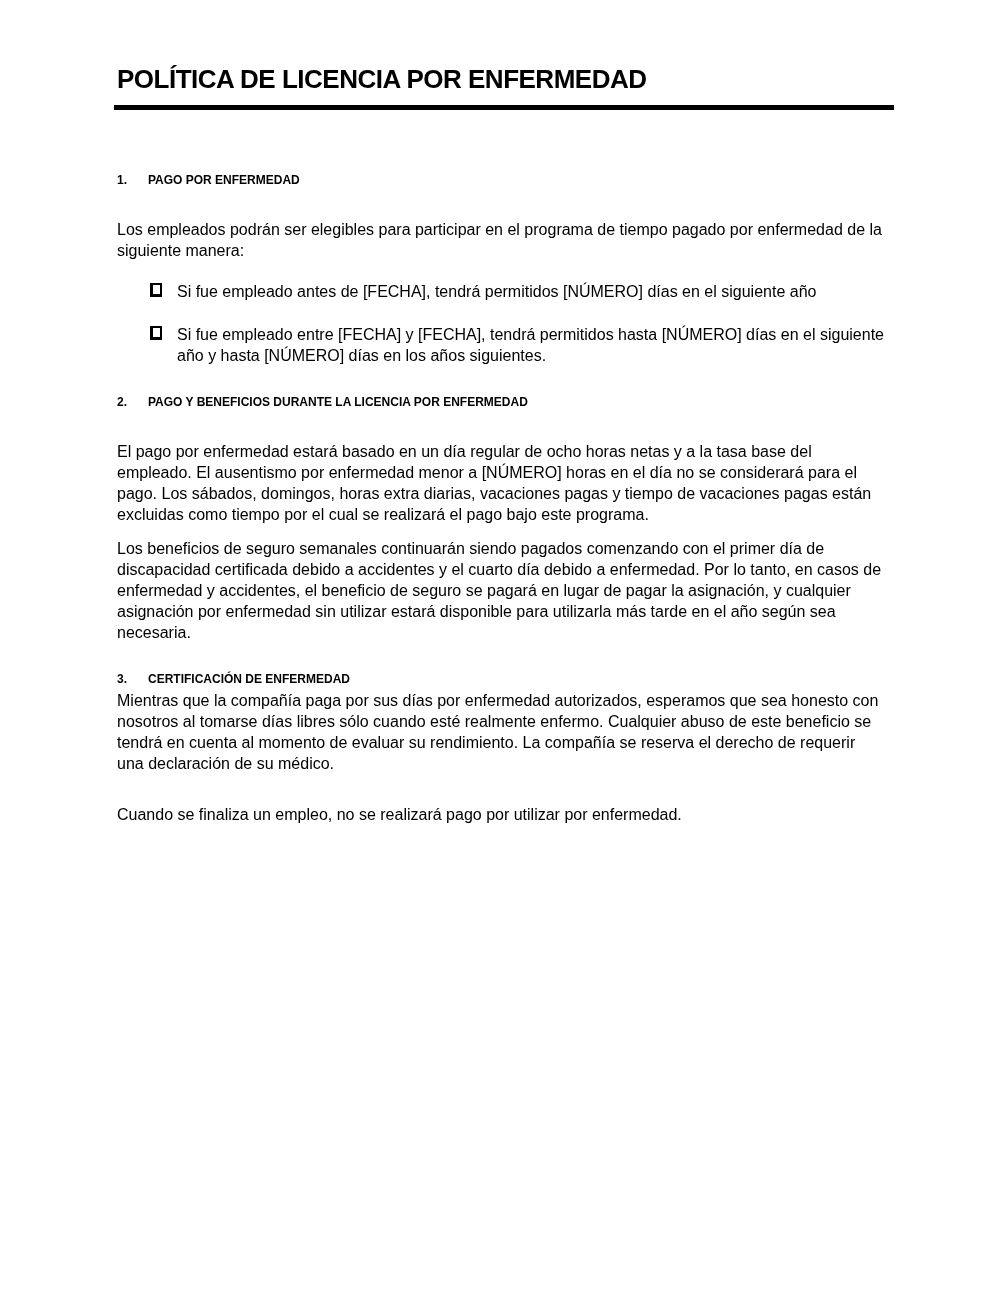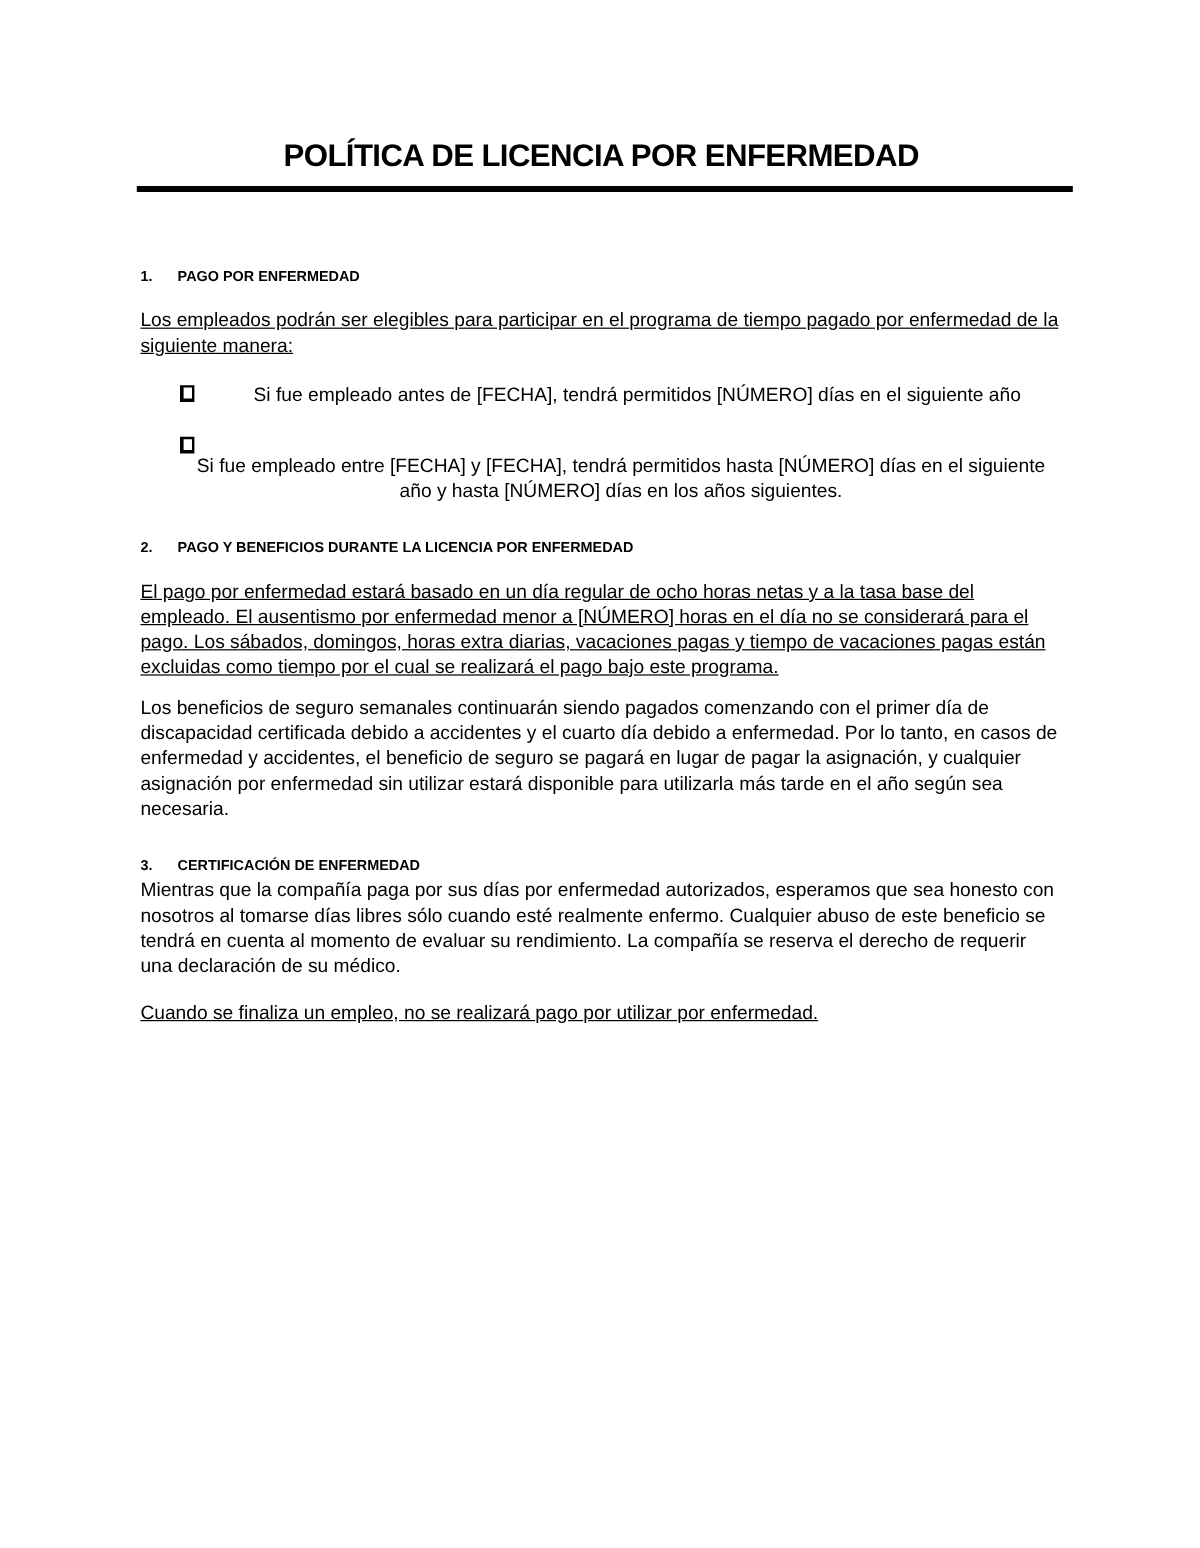--- a/index.html
+++ b/index.html
@@ -15,25 +15,25 @@
     line-height: 21px;
     overflow: hidden;
   }
   .content {
     position: absolute;
     left: 117px;
     top: 0;
     width: 768px;
   }
   .doc-title {
-    margin-top: 114px;
+    margin-top: 64px;
     font-size: 26px;
     line-height: 30px;
     font-weight: bold;
-    text-align: center;
+    text-align: left;
     letter-spacing: -0.5px;
     white-space: nowrap;
   }
   .title-rule {
     margin-top: 11px;
     margin-left: -3px;
     margin-right: -9px;
     height: 5px;
     background: #000000;
   }
@@ -45,42 +45,41 @@
   }
   .heading .num {
     display: inline-block;
     width: 31px;
   }
   p.body-text { text-align: left; }
   .bullet {
     display: flex;
     align-items: flex-start;
     padding-left: 33px;
-    text-align: center;
   }
   .checkbox {
     flex: 0 0 auto;
     width: 12px;
     height: 14px;
     margin-top: 2px;
     margin-right: 15px;
     border: 2px solid #000000;
     border-left-width: 3px;
     border-bottom-width: 3px;
     background: #ffffff;
   }
   .bullet .bullet-text { flex: 1 1 auto; }
   .mt61 { margin-top: 61px; }
   .mt33 { margin-top: 33px; }
   .mt30 { margin-top: 30px; }
   .mt27 { margin-top: 27px; }
-  .mt22 { margin-top: 22px; flex-direction: column; }
+  .mt22 { margin-top: 22px; }
   .mt20 { margin-top: 20px; }
   .mt19 { margin-top: 2px; }
-  .mt18 { margin-top: 18px; text-decoration: underline; }
+  .mt18 { margin-top: 30px; }
   .mt17 { margin-top: 17px; }
   .mt13 { margin-top: 13px; }
 </style>
 </head>
 <body>
 
 <div class="page">
   <div class="content">
 
     <h1 class="doc-title">POLÍTICA DE LICENCIA POR ENFERMEDAD</h1>

